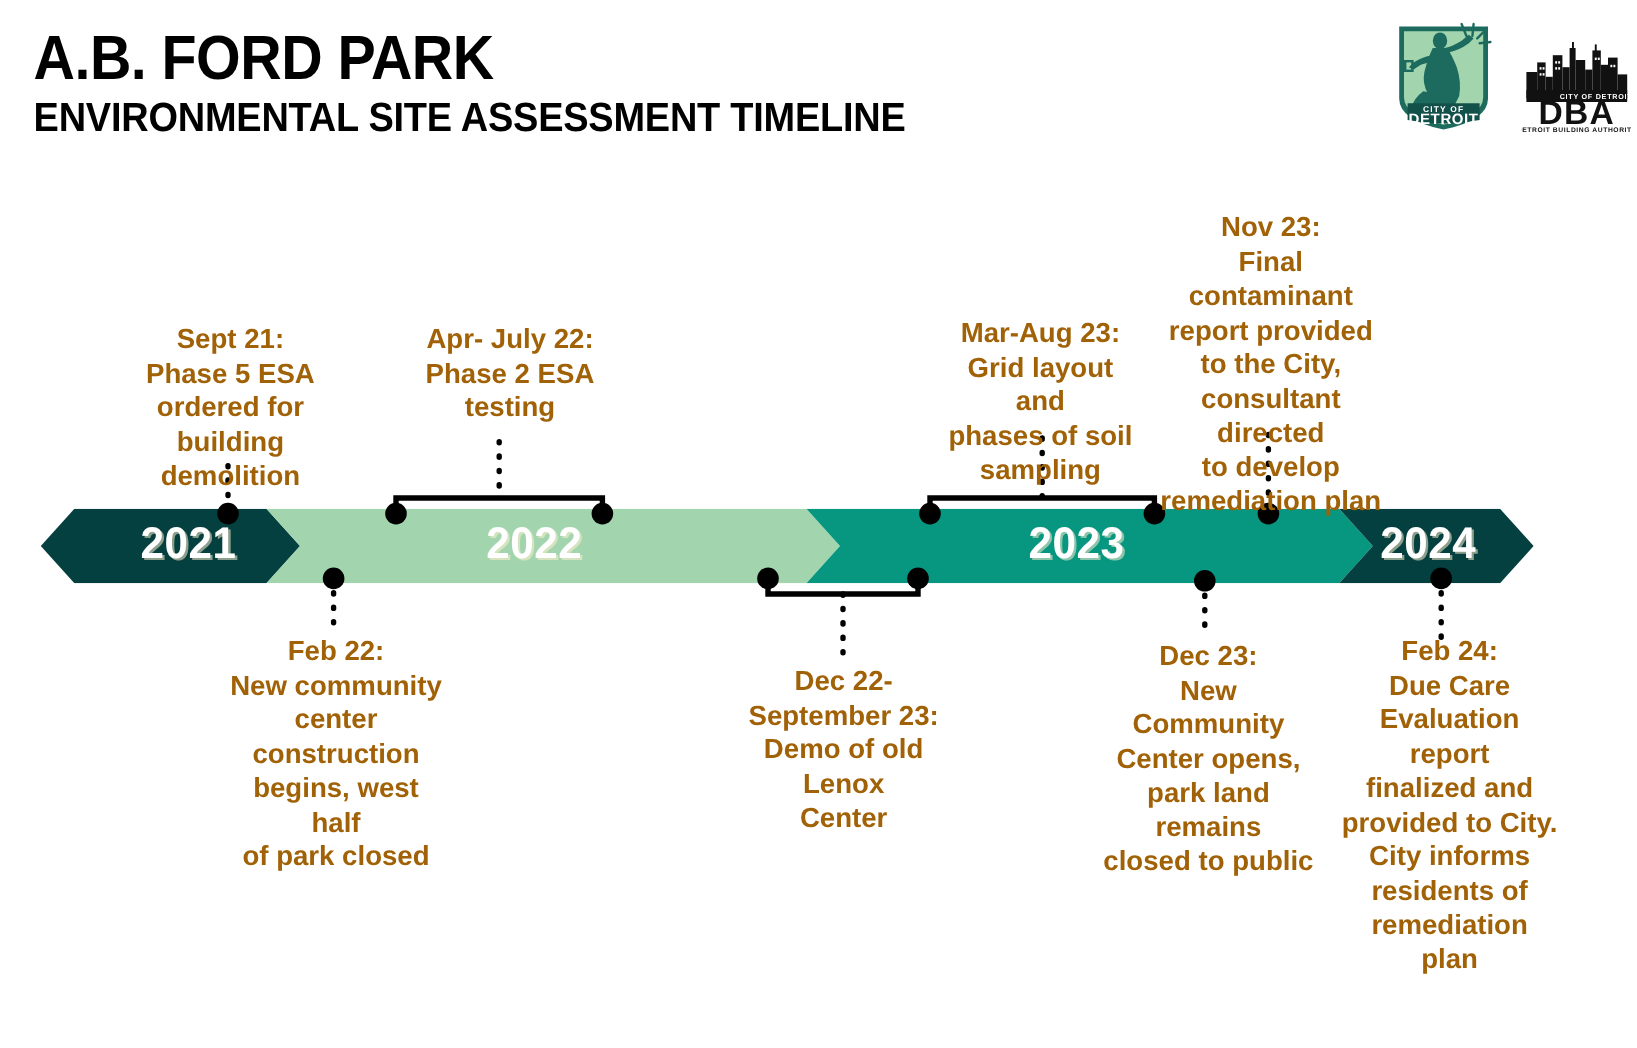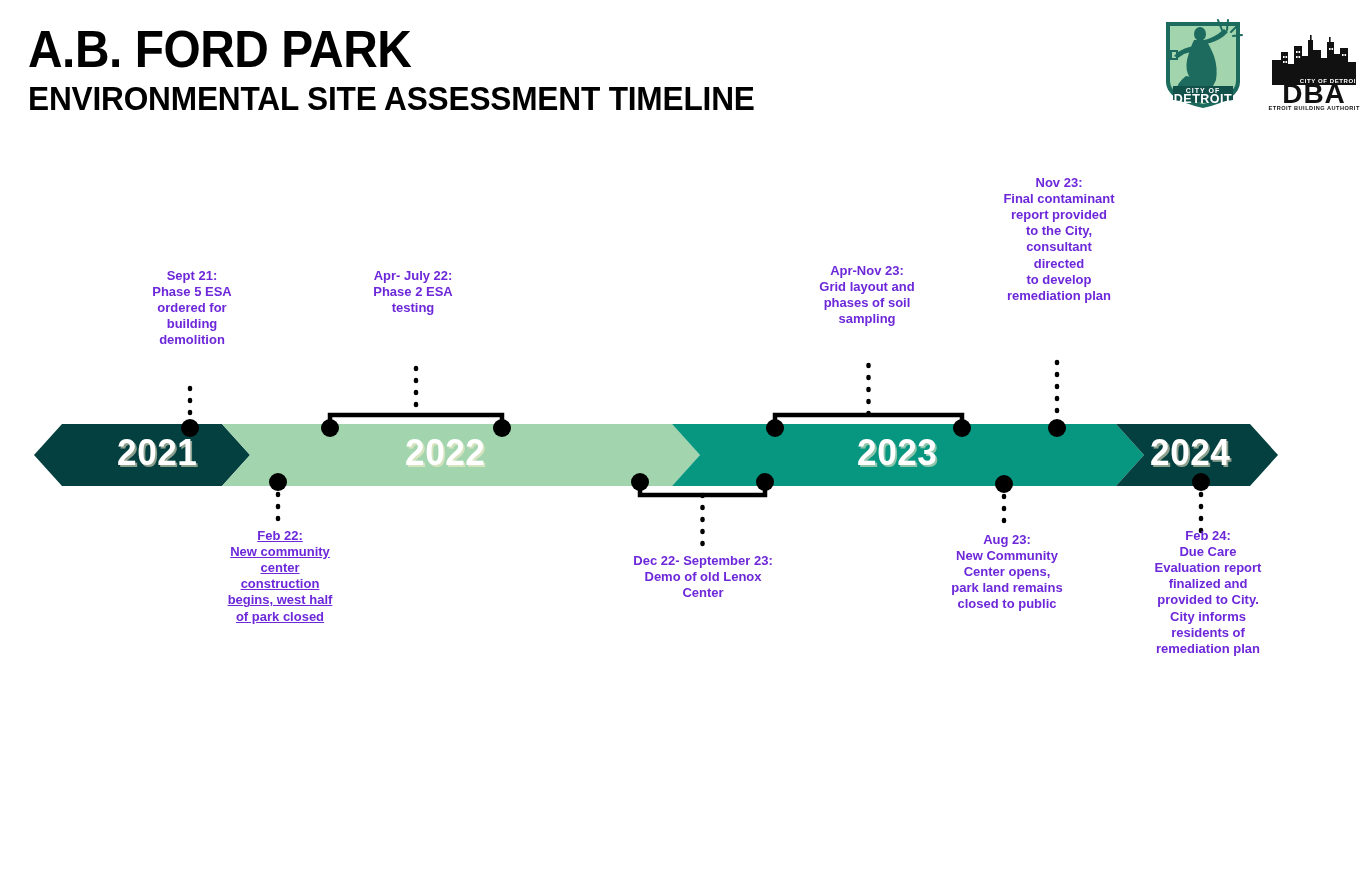--- a/index.html
+++ b/index.html
@@ -43,22 +43,22 @@
     transform: scaleX(0.95);
   }
 
   
   #connectors { position: absolute; left: 0; top: 0; width: 1364px; height: 873px; pointer-events: none; }
 
   
   .event-text {
     position: absolute;
     text-align: center;
-    color: #6d28d9;
-    font-size: 13px;
+    color: #a16207;
+    font-size: 23px;
     font-weight: 700;
     line-height: 1.24;
     font-family: "Liberation Sans", sans-serif;
     white-space: pre-line;
   }
 </style>
 </head>
 <body>
 
 <div id="page">
@@ -186,45 +186,45 @@
         <line x1="1201" y1="482" x2="1201" y2="536" stroke="#000000" stroke-width="4.5" stroke-linecap="round" stroke-dasharray="1 11"></line>
       </g>
     </svg>
 
   <div id="event-texts">
       <div class="event-text" style="left: 106px; top: 268px; width: 172px;">Sept 21:
 Phase 5 ESA
 ordered for
 building
 demolition</div>
-      <div class="event-text" style="left: 320px; top: 268px; width: 186px; text-align: center;">Apr- July 22:
+      <div class="event-text" style="left: 332px; top: 268px; width: 186px; text-align: center;">Apr- July 22:
 Phase 2 ESA
 testing</div>
-      <div class="event-text" style="left: 786px; top: 263px; width: 162px;">Apr-Nov 23:
+      <div class="event-text" style="left: 786px; top: 263px; width: 162px;">Mar-Aug 23:
 Grid layout and
 phases of soil
 sampling</div>
       <div class="event-text" style="left: 966px; top: 175px; width: 186px;">Nov 23:
 Final contaminant
 report provided
 to the City,
 consultant
 directed
 to develop
 remediation plan</div>
-      <div class="event-text" style="left: 190px; top: 528px; width: 180px; text-decoration: underline;">Feb 22:
+      <div class="event-text" style="left: 190px; top: 528px; width: 180px;">Feb 22:
 New community
 center
 construction
 begins, west half
 of park closed</div>
       <div class="event-text" style="left: 600px; top: 553px; width: 206px;">Dec 22- September 23:
 Demo of old Lenox
 Center</div>
-      <div class="event-text" style="left: 918px; top: 532px; width: 178px;">Aug 23:
+      <div class="event-text" style="left: 918px; top: 532px; width: 178px;">Dec 23:
 New Community
 Center opens,
 park land remains
 closed to public</div>
       <div class="event-text" style="left: 1117px; top: 528px; width: 182px;">Feb 24:
 Due Care
 Evaluation report
 finalized and
 provided to City.
 City informs

